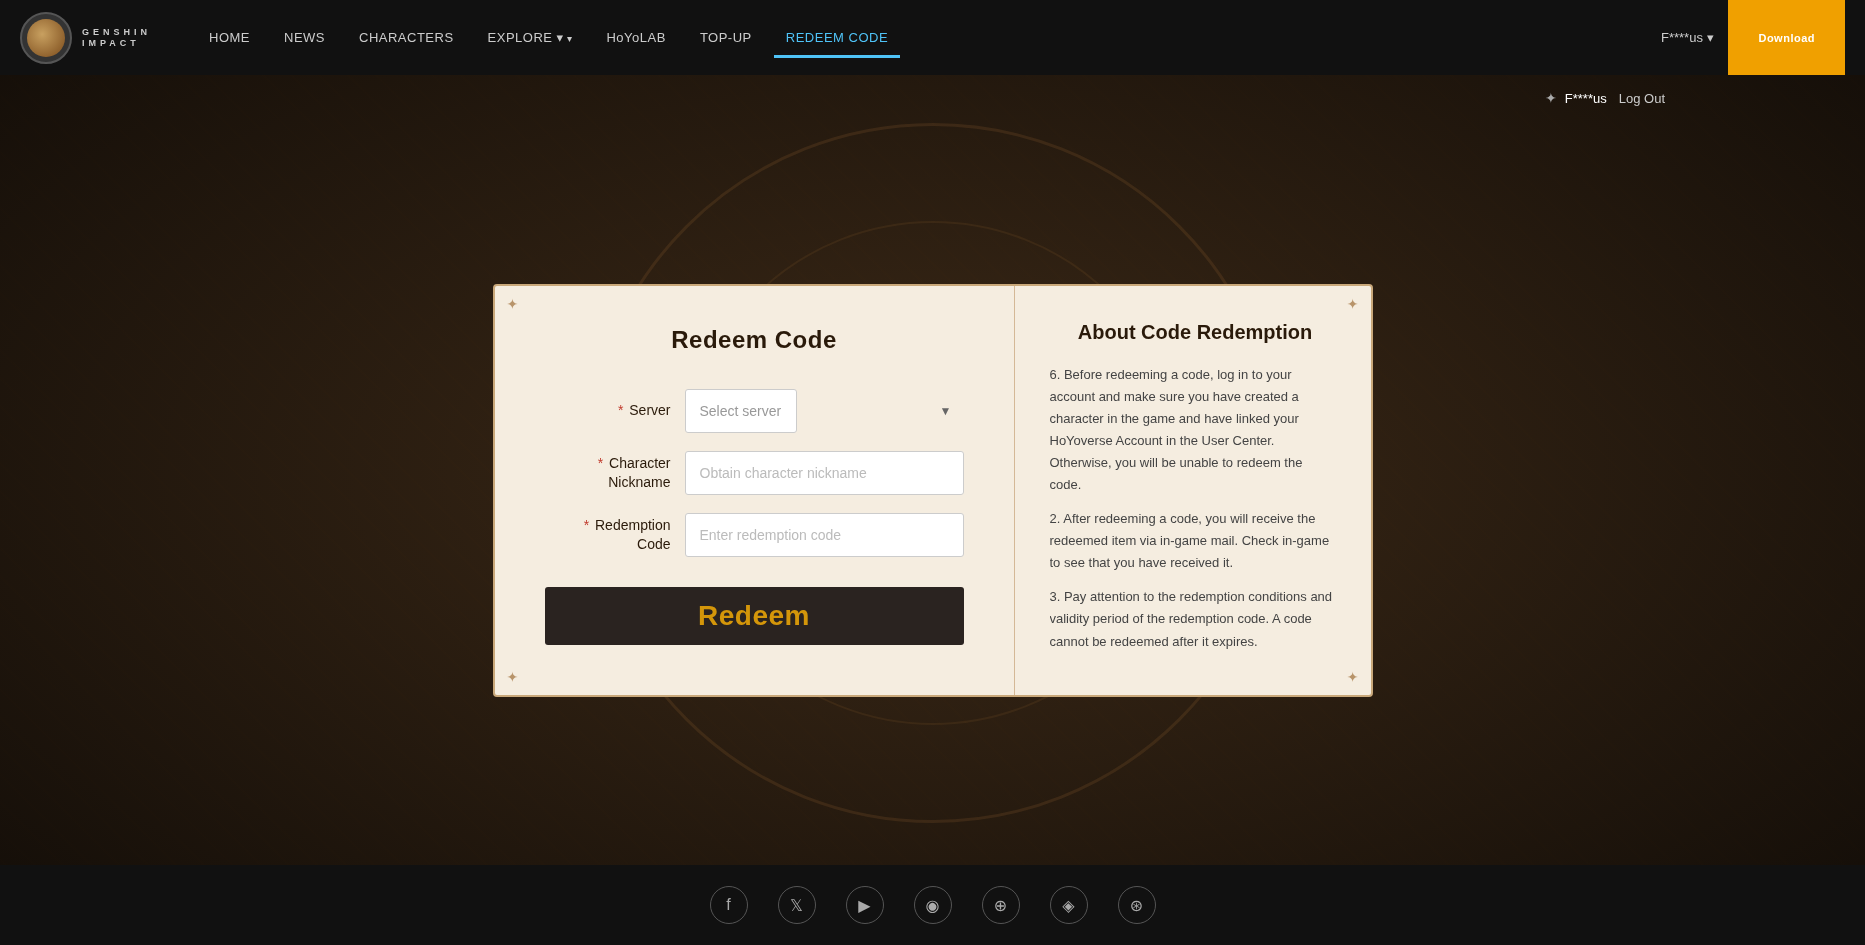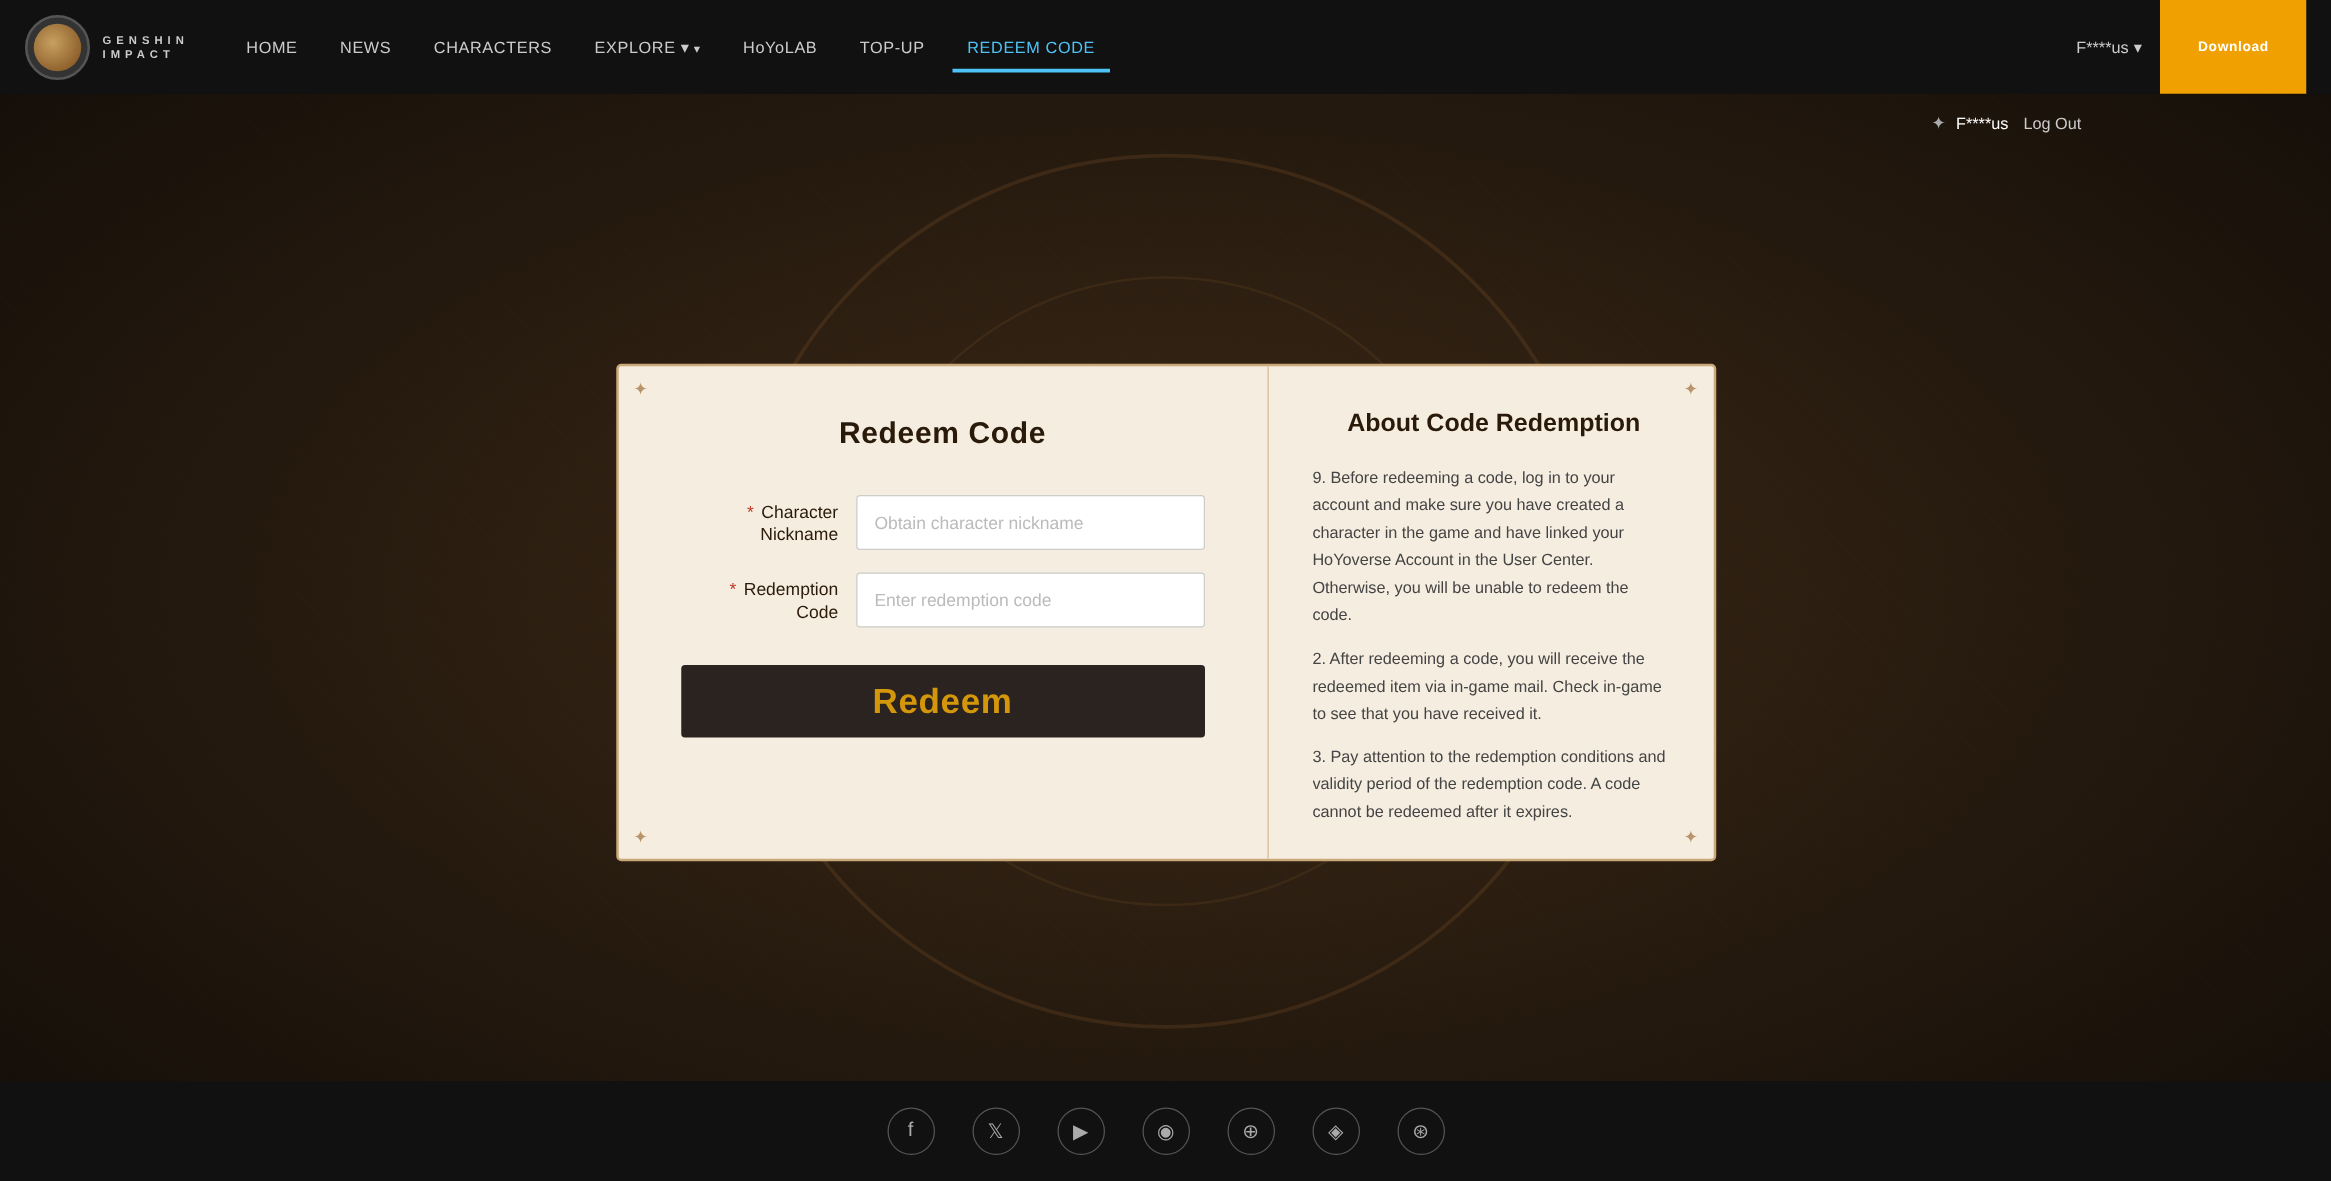--- a/index.html
+++ b/index.html
@@ -18,21 +18,21 @@
       height: 75px;
       background: #111;
       display: flex;
       align-items: center;
       z-index: 100;
       padding: 0 20px;
     }
     .nav-logo {
       display: flex;
       align-items: center;
-      margin-right: 34px;
+      margin-right: 46px;
     }
     .nav-logo-circle {
       width: 52px; height: 52px;
       border-radius: 50%;
       background: #333;
       border: 2px solid #555;
       display: flex; align-items: center; justify-content: center;
       overflow: hidden;
       margin-right: 10px;
     }
@@ -378,20 +378,36 @@
   </div>
 
   <div class="modal-area">
     <div class="modal">
       <span class="corner-bl">✦</span>
       <span class="corner-br">✦</span>
 
       <div class="modal-left">
         <h2 class="modal-title">Redeem Code</h2>
 
+        <div class="form-row">
+          <div class="form-label">
+            <span class="required-star">*</span>
+            <span>Server</span>
+          </div>
+          <div class="select-wrapper">
+            <select class="form-select">
+              <option value="" disabled="" selected="">Select server</option>
+              <option>America</option>
+              <option>Europe</option>
+              <option>Asia</option>
+              <option>TW, HK, MO</option>
+            </select>
+            <span class="select-arrow">▼</span>
+          </div>
+        </div>
 
         <div class="form-row">
           <div class="form-label">
             <span class="required-star">*</span>
             <span>Character<br>Nickname</span>
           </div>
           <input class="form-input" type="text" placeholder="Obtain character nickname" style="">
         </div>
 
         <div class="form-row">
@@ -402,21 +418,21 @@
           <input class="form-input" type="text" placeholder="Enter redemption code" style="">
         </div>
 
         <button class="redeem-btn">Redeem</button>
       </div>
 
       <div class="modal-right">
         <h3 class="modal-right-title">About Code Redemption</h3>
         <div class="modal-right-scroll">
           <div class="about-text">
-            <p>9. Before redeeming a code, log in to your account and make sure you have created a character in the game and have linked your HoYoverse Account in the User Center. Otherwise, you will be unable to redeem the code.</p>
+            <p>6. Before redeeming a code, log in to your account and make sure you have created a character in the game and have linked your HoYoverse Account in the User Center. Otherwise, you will be unable to redeem the code.</p>
             <p>2. After redeeming a code, you will receive the redeemed item via in-game mail. Check in-game to see that you have received it.</p>
             <p>3. Pay attention to the redemption conditions and validity period of the redemption code. A code cannot be redeemed after it expires.</p>
 
           </div>
         </div>
       </div>
 
     </div>
   </div>
 

